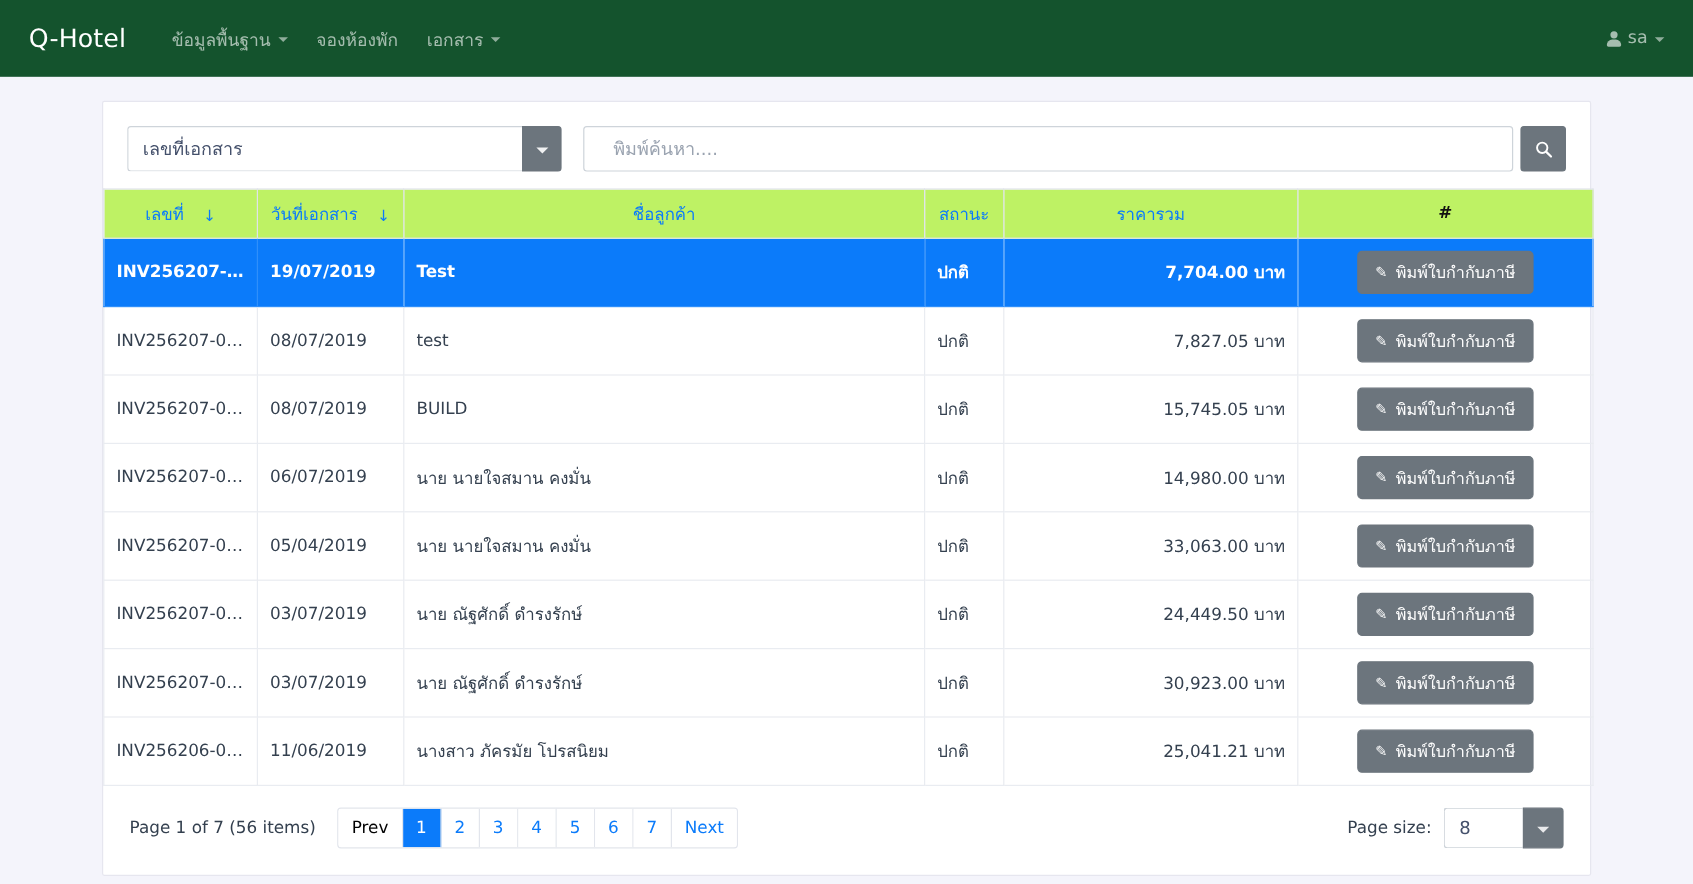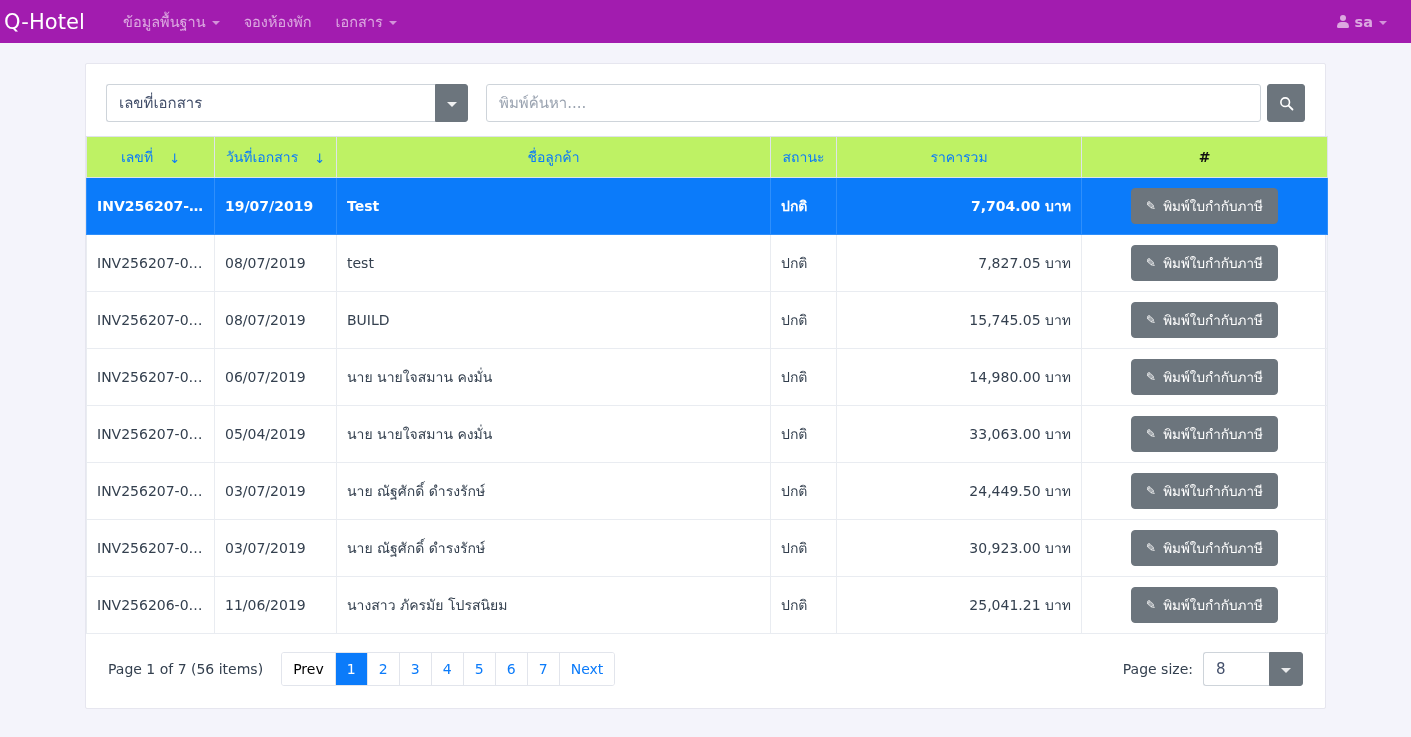--- a/index.html
+++ b/index.html
@@ -9,25 +9,25 @@
     width: 1411px; height: 737px;
     background: #f4f4fb;
     font-family: "DejaVu Sans", "Liberation Sans", sans-serif;
     font-size: 14px;
     color: #212529;
     overflow: hidden;
   }
 
   
   .navbar {
-    height: 43px;
-    background: #a21caf;
-    display: flex;
-    align-items: center;
-    padding: 0 14px 0 4px;
+    height: 64px;
+    background: #14532d;
+    display: flex;
+    align-items: center;
+    padding: 0 14px 0 24px;
     position: relative;
   }
   .brand {
     color: #ffffff;
     font-size: 21px;
     letter-spacing: .1px;
     margin-right: 26px;
     text-decoration: none;
     white-space: nowrap;
   }
@@ -51,21 +51,20 @@
     border-right: 4.5px solid transparent;
     border-top: 4.5px solid currentColor;
     opacity: .85;
     position: relative;
     top: 1px;
   }
   .nav-right {
     margin-left: auto;
     display: flex;
     align-items: center;
-    font-weight: bold;
   }
   .user-menu {
     color: rgba(255,255,255,.62);
     font-size: 14.5px;
     padding: 8px 10px;
     display: inline-flex;
     align-items: center;
     gap: 6px;
     cursor: pointer;
     text-decoration: none;
@@ -134,21 +133,21 @@
     justify-content: center;
     cursor: pointer;
   }
   .select-caret-btn .caret { color: #ffffff; border-top-width: 5px; border-left-width: 5px; border-right-width: 5px; opacity: .9; }
 
   .search-input {
     flex: 1;
     margin-left: 18px;
     border: 1px solid #ced4da;
     border-radius: 3px;
-    padding: 0 12px;
+    padding: 0 24px;
     font-size: 15px;
     font-family: inherit;
     color: #495057;
     background: #fff;
     outline: none;
   }
   .search-input::placeholder { color: #9aa3b0; }
   .search-btn {
     width: 38px;
     margin-left: 6px;

